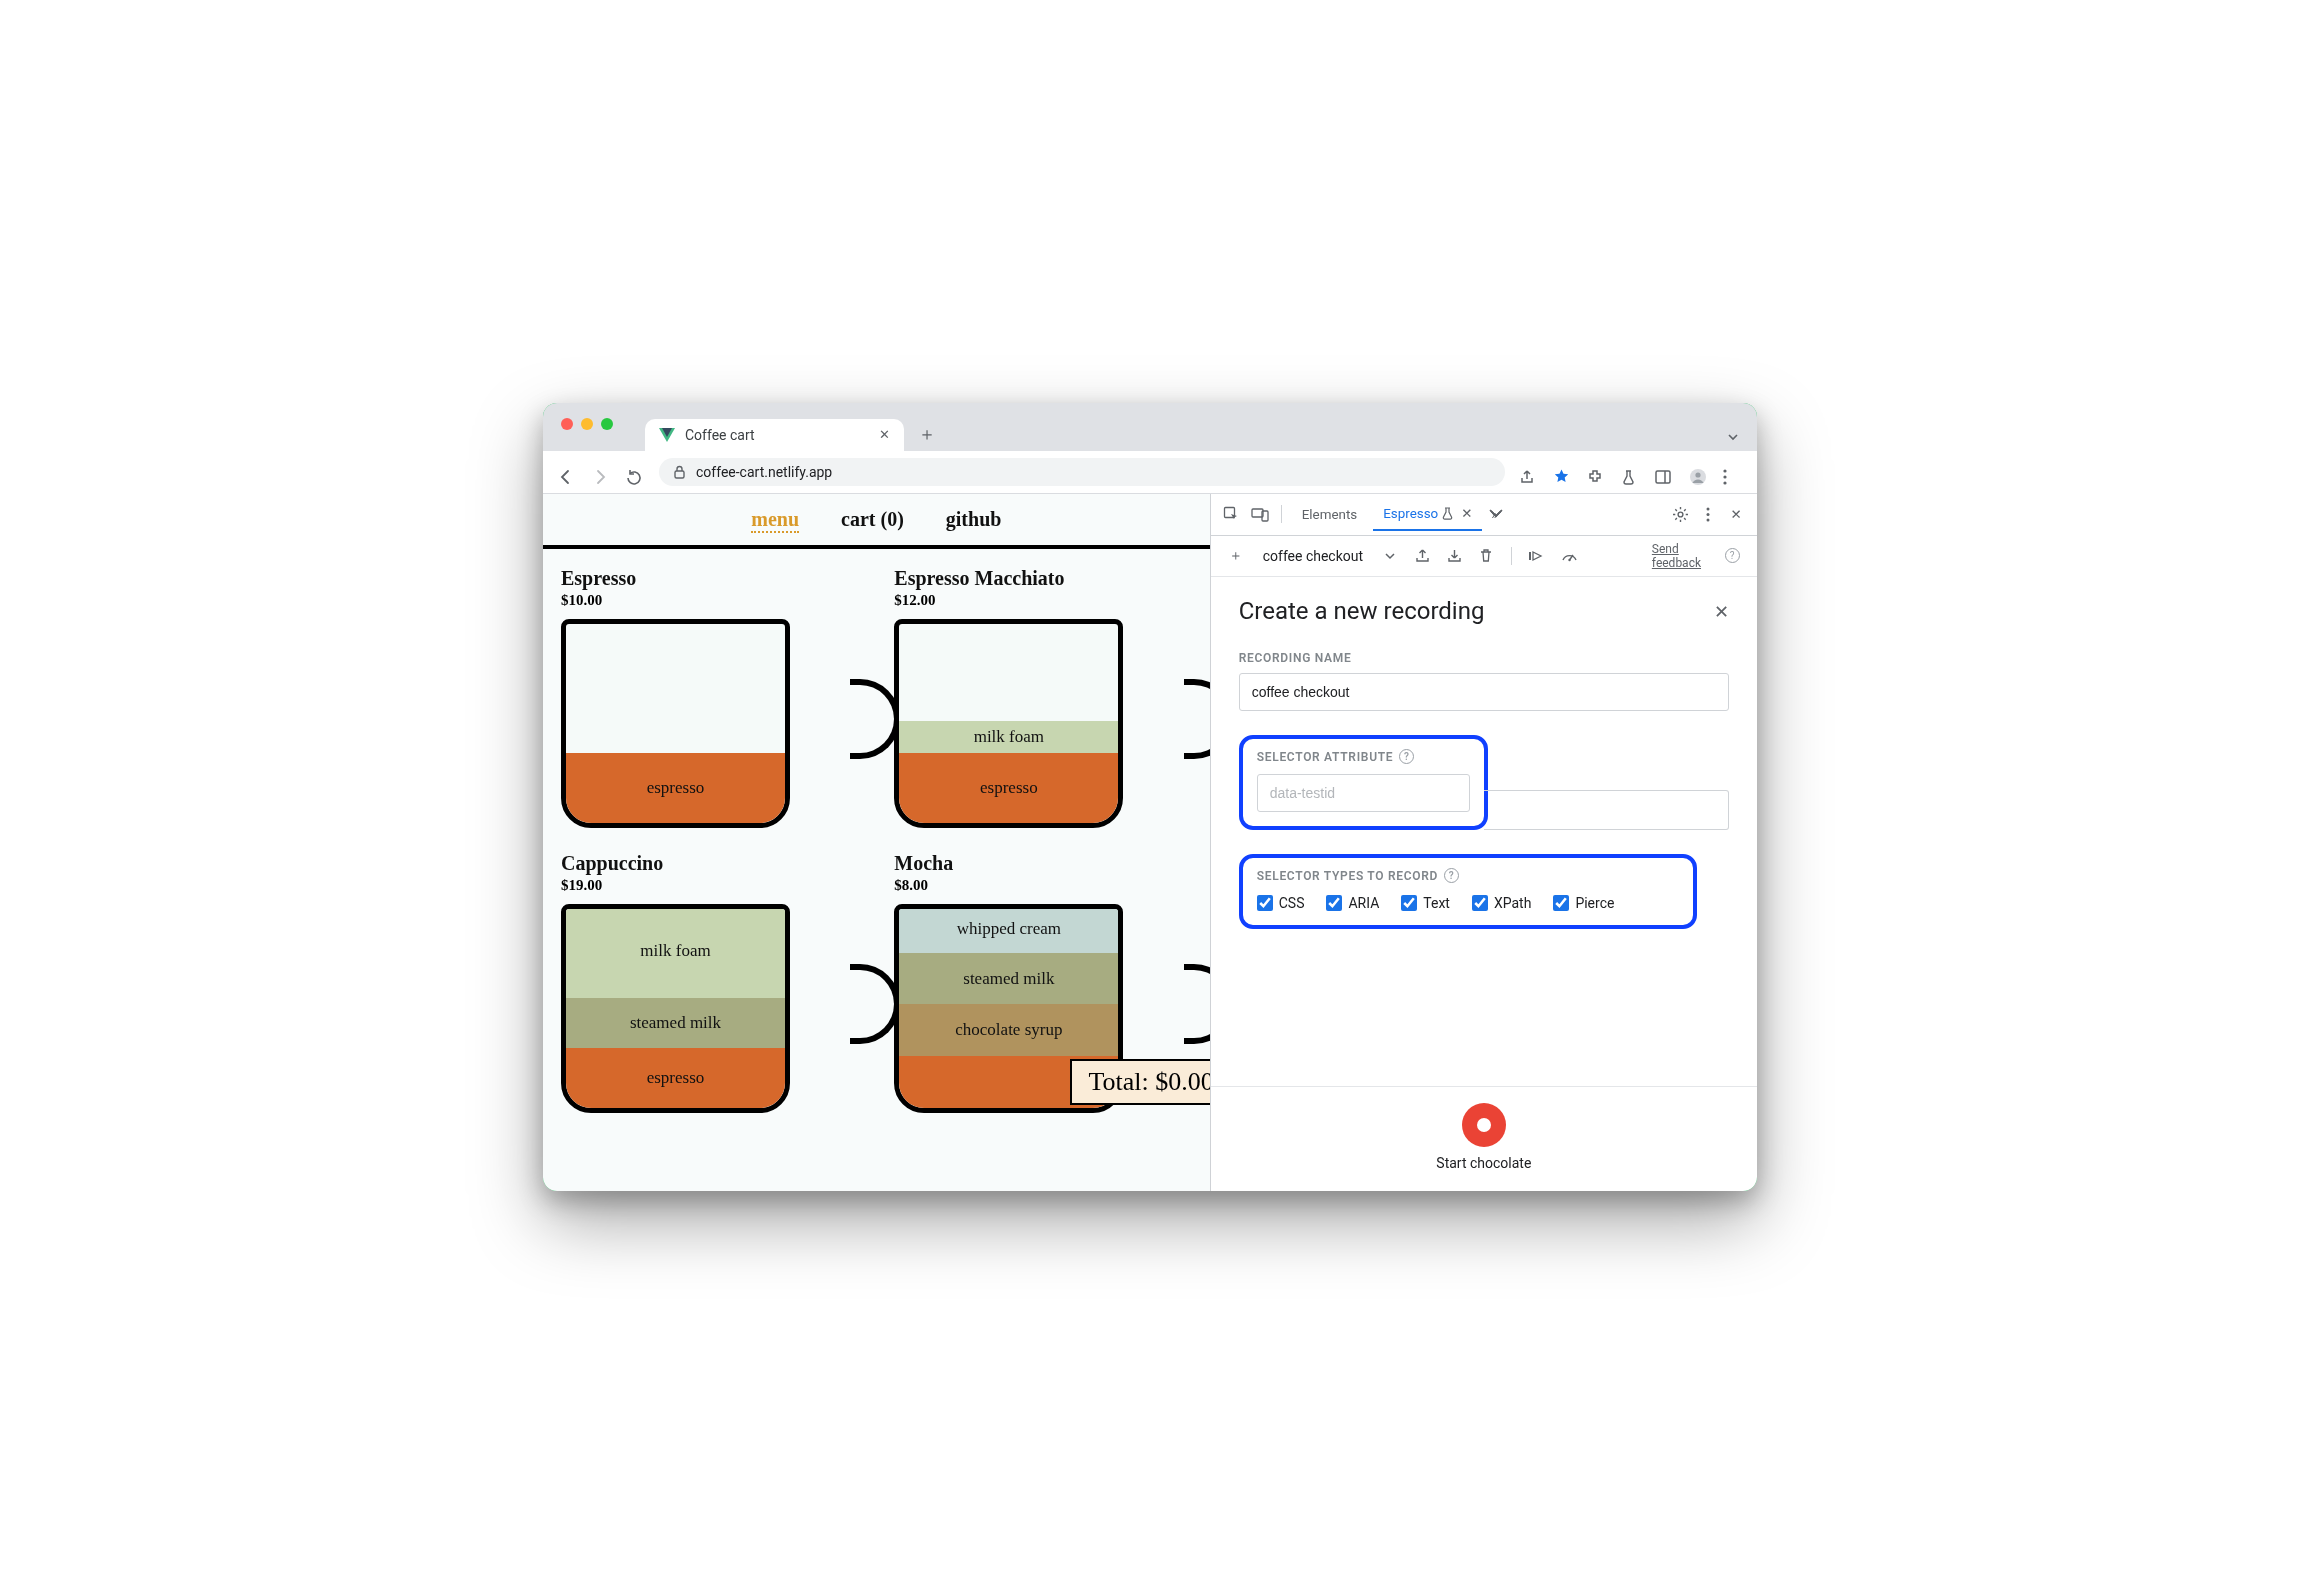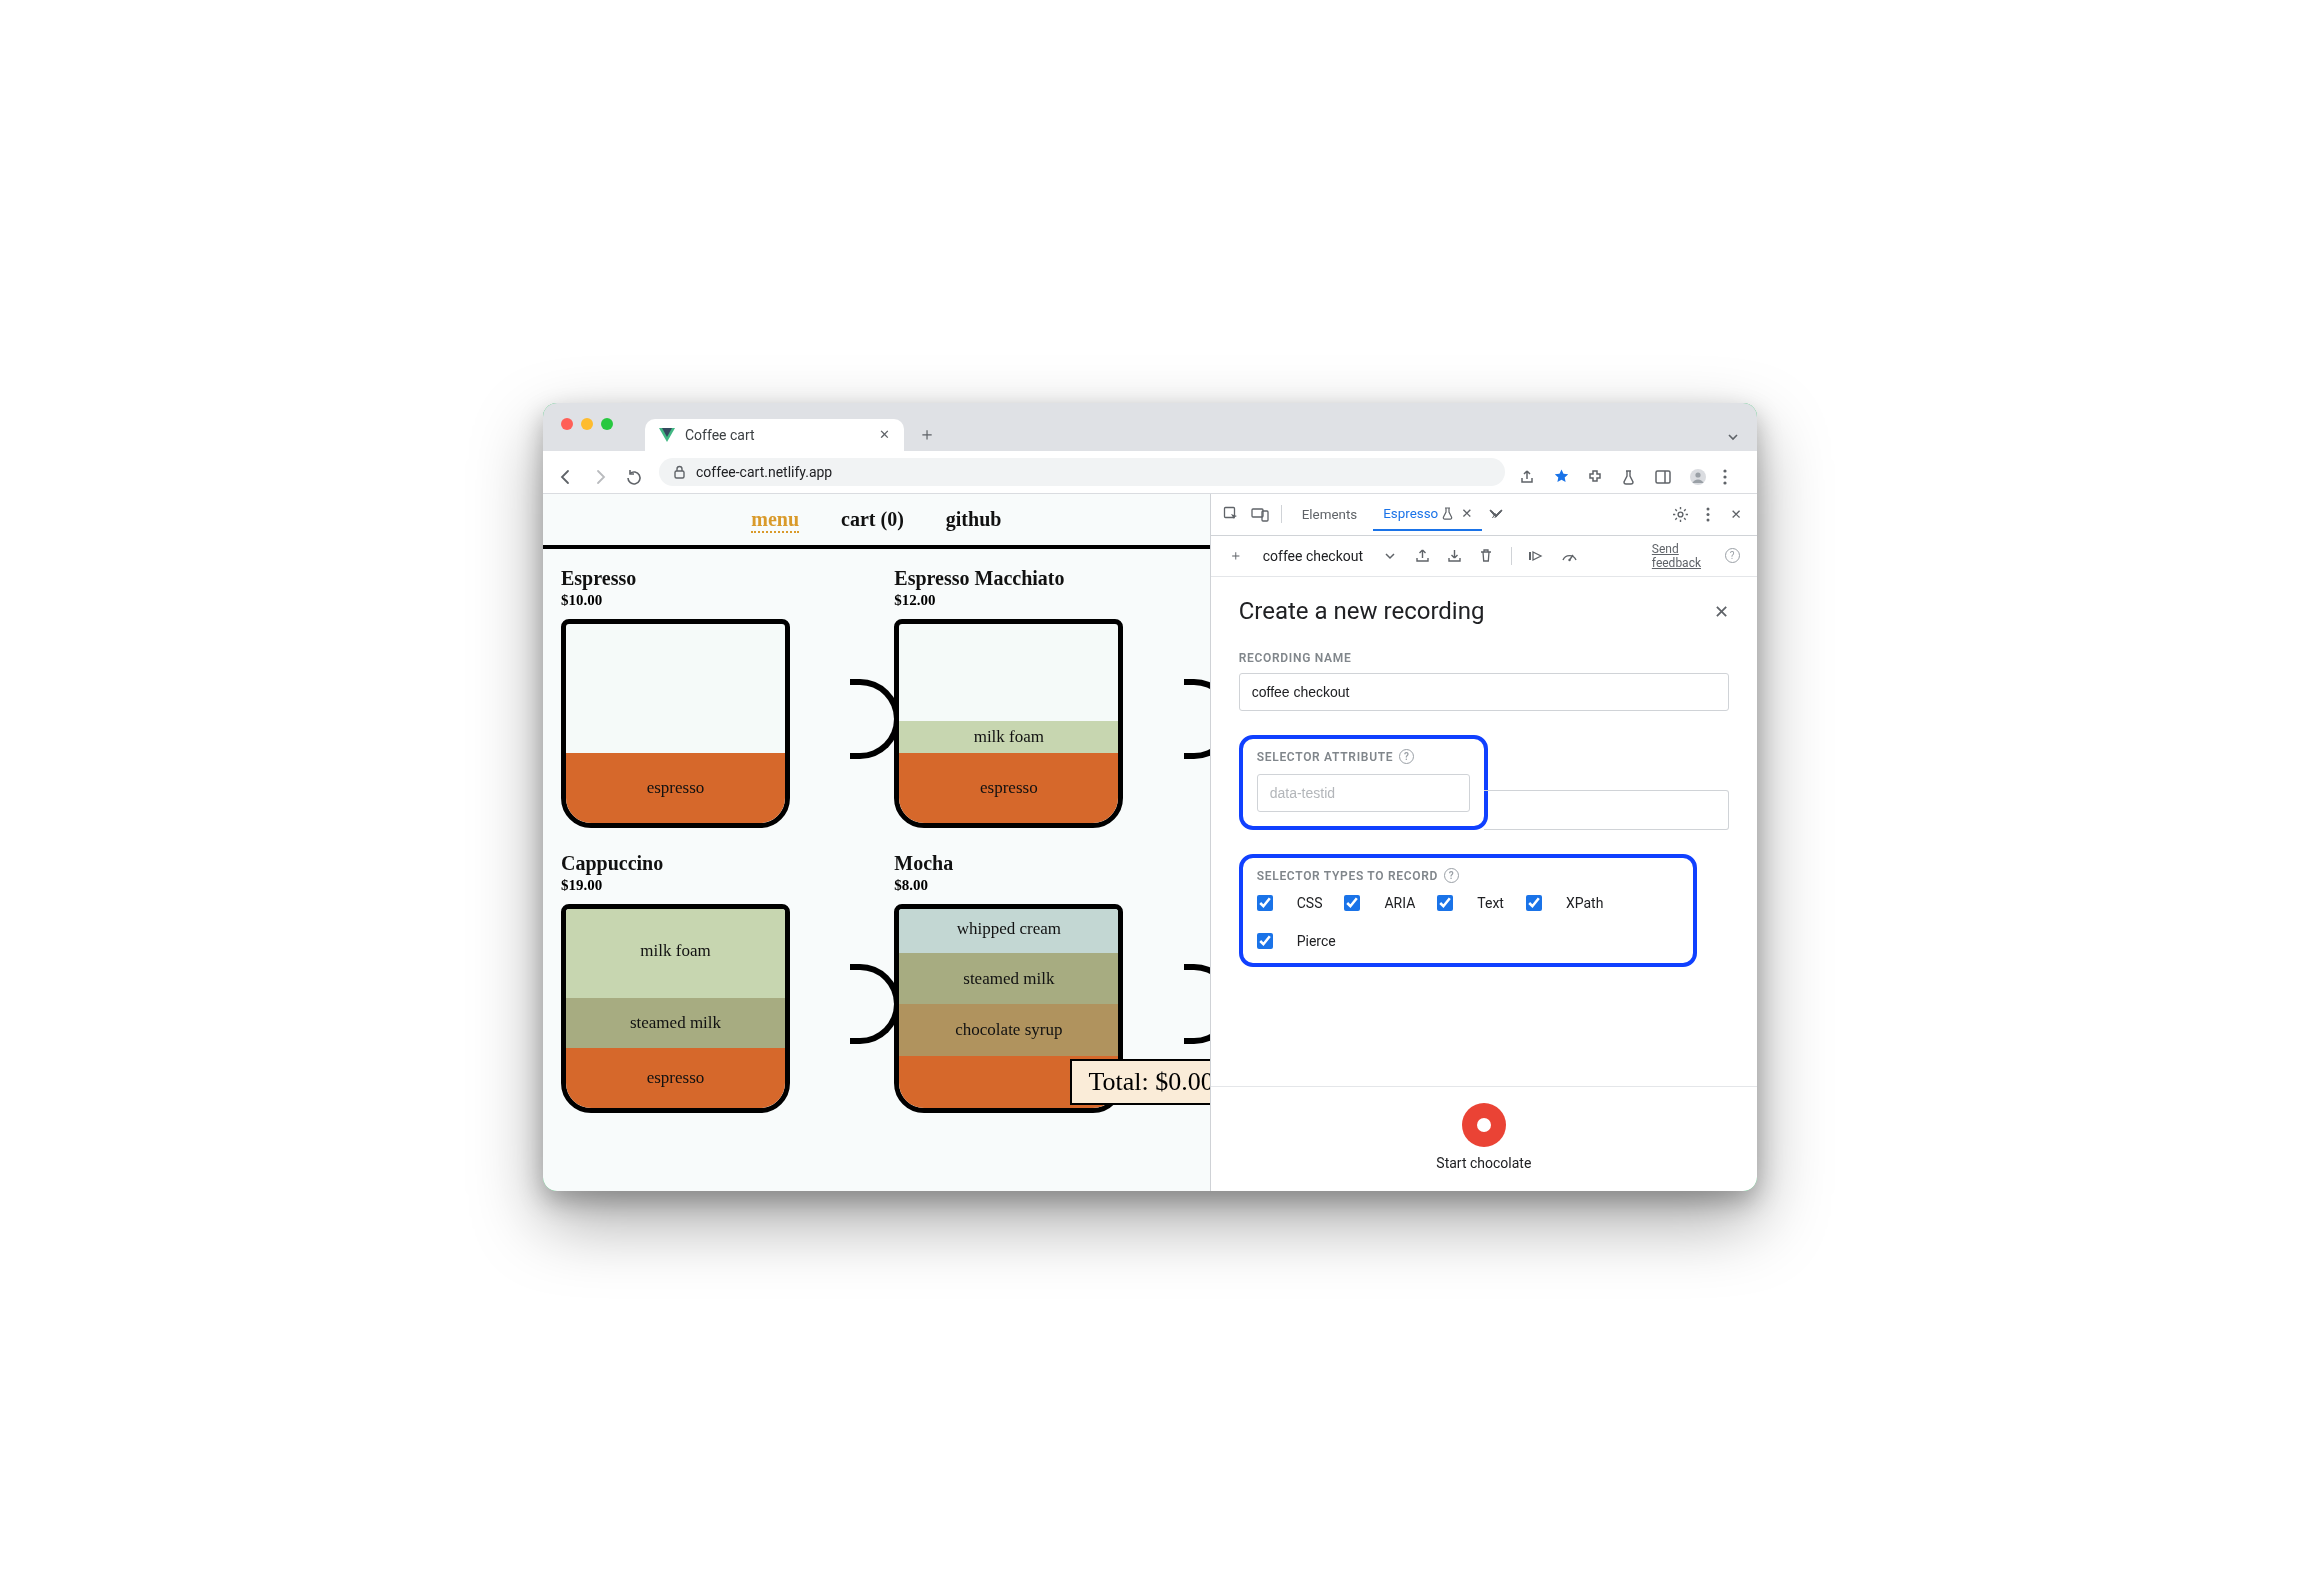--- a/index.html
+++ b/index.html
@@ -159,21 +159,21 @@
     margin-top: 24px;
   }
   .highlight-box.sel-attr { width: 249px; }
   .highlight-box.types { width: 458px; }
   .selector-row-outer { display:flex; align-items:flex-end; gap:0; }
   .selector-input-rest {
     flex:1; border:1px solid #d0d3d7; border-left:none; border-radius:0 3px 3px 0;
     height: 40px; margin-bottom: 0px; margin-left:-4px;
   }
   .chks { display:flex; gap: 22px; margin-top: 12px; flex-wrap:wrap;}
-  .chk { display:flex; align-items:flex-end; gap:24px; font-size:14px; color:#202124;}
+  .chk { display:flex; align-items:flex-end; gap:6px; font-size:14px; color:#202124;}
   .chk input { width:16px; height:16px; accent-color:#1a73e8; }
   .help-ic { display:inline-flex; width:15px; height:15px; border:1.3px solid #9aa0a6; border-radius:50%; align-items:center; justify-content:center; font-size:10px; color:#9aa0a6;}
   .dt-footer {
     border-top:1px solid #e4e6e9;
     padding: 16px 0 20px;
     text-align:center;
   }
   .record-btn {
     width:44px; height:44px; border-radius:50%; background:#ea4335;
     display:inline-flex; align-items:center; justify-content:center; cursor:pointer;

